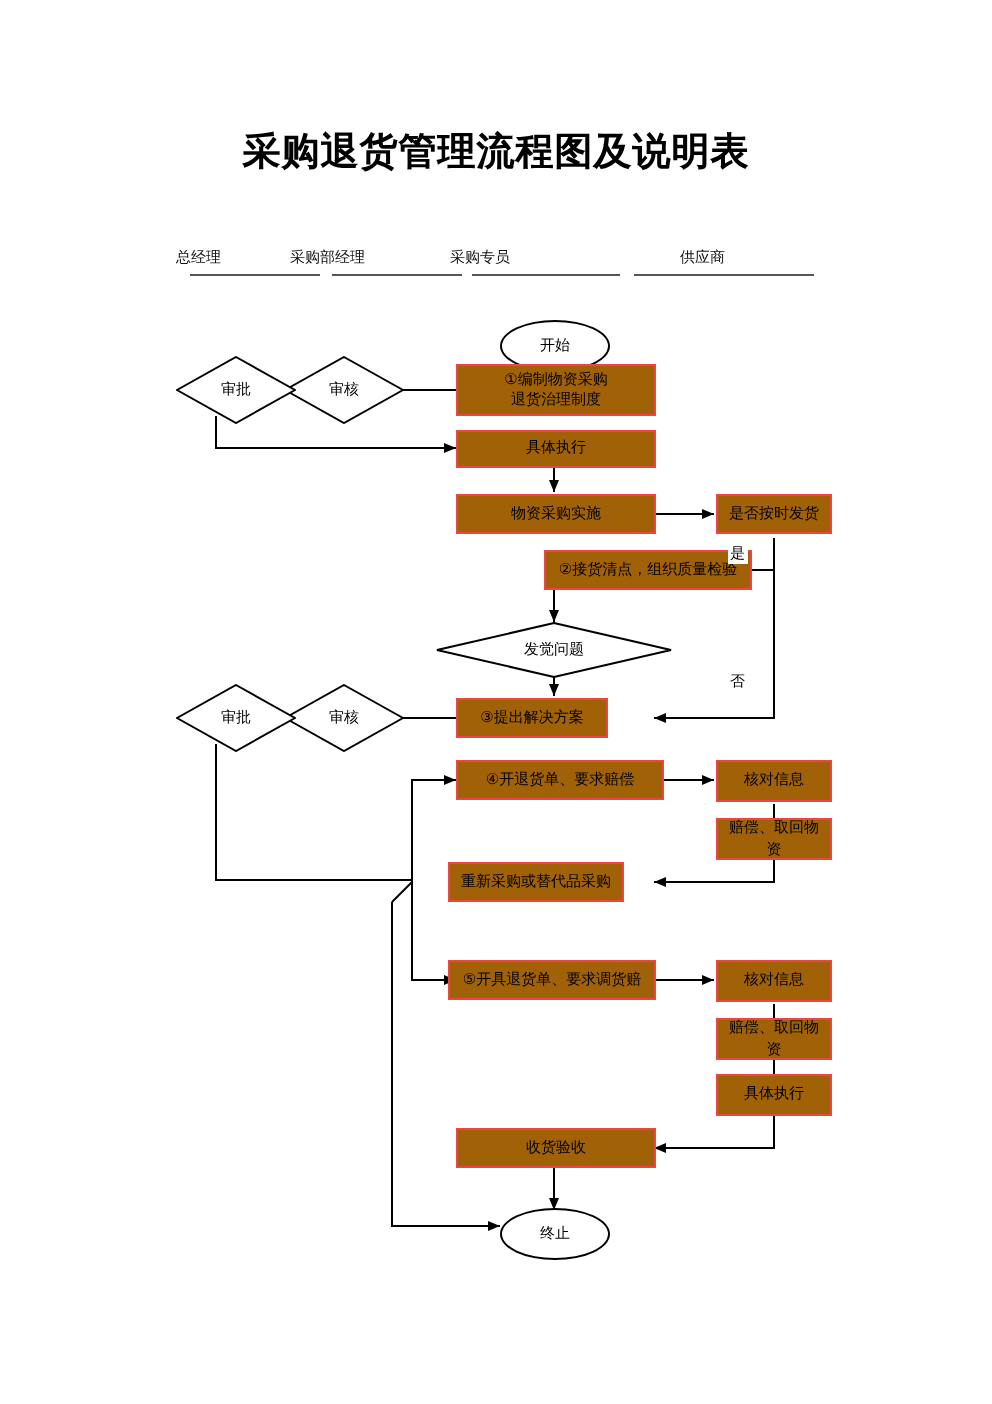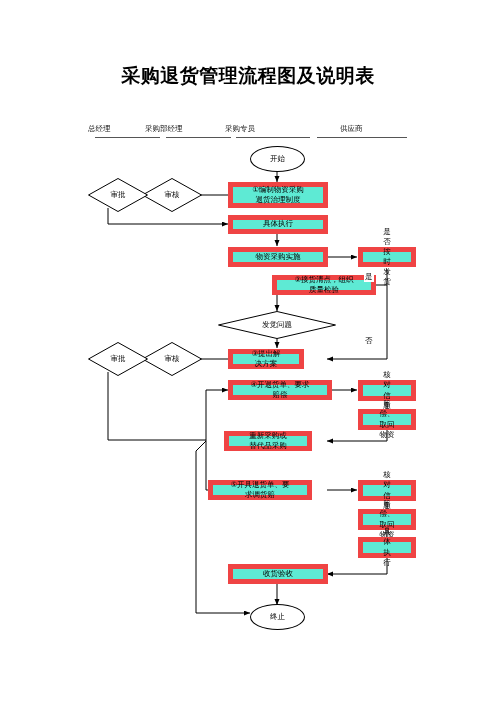--- a/index.html
+++ b/index.html
@@ -46,30 +46,30 @@
   }
   svg#flow {
     position: absolute;
     left: 0;
     top: 0;
     width: 496px;
     height: 702px;
   }
   .node-box {
     position: absolute;
-    border: 5px solid #ef4444;
-    background: #5eead4;
+    border: 1px solid #ef4444;
+    background: #a16207;
     box-sizing: border-box;
     display: flex;
     align-items: center;
     justify-content: center;
     text-align: center;
     font-size: 7.5px;
     line-height: 1.35;
-    padding: 1px 17px;
+    padding: 1px 2px;
   }
   .node-oval {
     position: absolute;
     border: 1px solid #000;
     background: #fff;
     border-radius: 50%;
     box-sizing: border-box;
     display: flex;
     align-items: center;
     justify-content: center;
@@ -171,21 +171,21 @@
       <path d="M277,584 L277,605"></path>
 
       <path d="M196,451 L196,613 L250,613"></path>
     </g>
 
     <g stroke="#000" stroke-width="1" fill="none">
       <path d="M196,451 L206,441"></path>
     </g>
   </svg>
 
-  <div class="node-oval" style="left:250px; top:146px; width:55px; height:26px;">
+  <div class="node-oval" style="left:250px; top:160px; width:55px; height:26px;">
     <span>开始</span>
   </div>
 
   <div class="node-box" style="left:228px; top:182px; width:100px; height:26px; flex-direction:column;">
     <span>①编制物资采购</span>
     <span>退货治理制度</span>
   </div>
 
   <div class="node-diamond" style="left:142px; top:178px; width:60px; height:34px;">
     <svg class="dia-shape" viewBox="0 0 60 34" preserveAspectRatio="none">
@@ -251,21 +251,21 @@
   </div>
 
   <div class="node-box" style="left:358px; top:409px; width:58px; height:21px;">
     <span>赔偿、取回物资</span>
   </div>
 
   <div class="node-box" style="left:224px; top:431px; width:88px; height:20px;">
     <span>重新采购或替代品采购</span>
   </div>
 
-  <div class="node-box" style="left:208px; top:480px; width:104px; height:20px;">
+  <div class="node-box" style="left:224px; top:480px; width:104px; height:20px;">
     <span>⑤开具退货单、要求调货赔</span>
   </div>
 
   <div class="node-box" style="left:358px; top:480px; width:58px; height:21px;">
     <span>核对信息</span>
   </div>
 
   <div class="node-box" style="left:358px; top:509px; width:58px; height:21px;">
     <span>赔偿、取回物资</span>
   </div>

